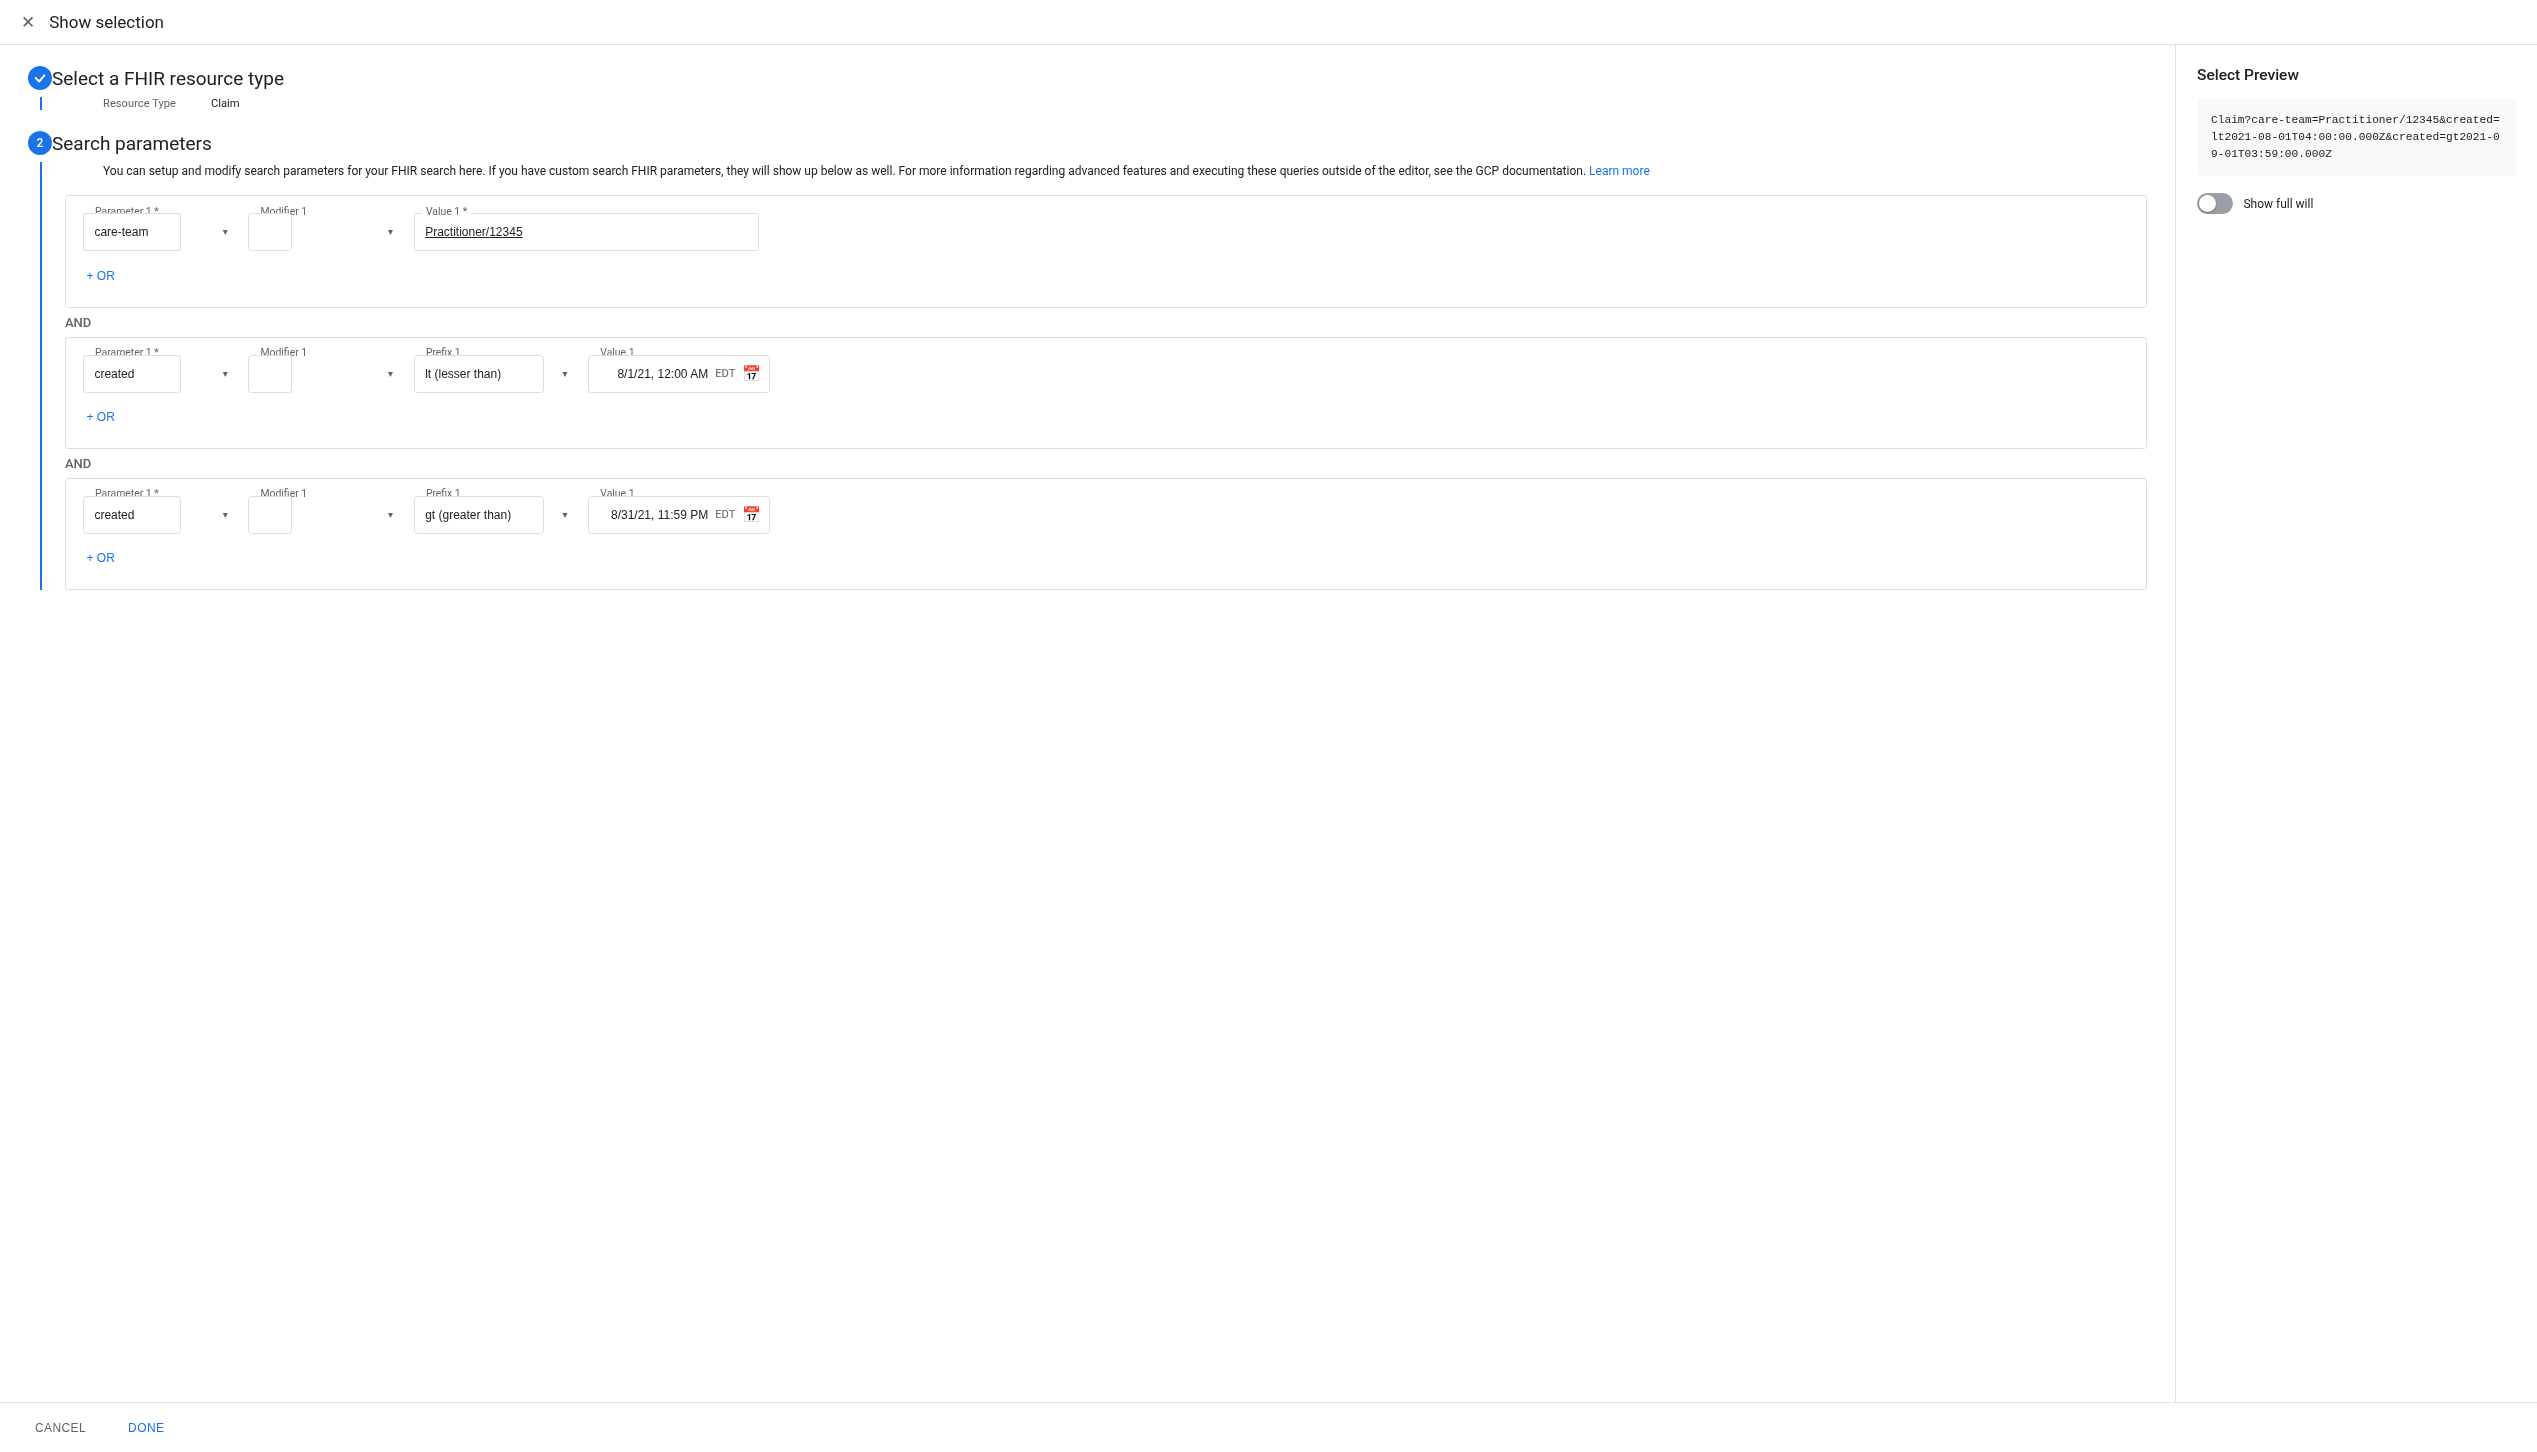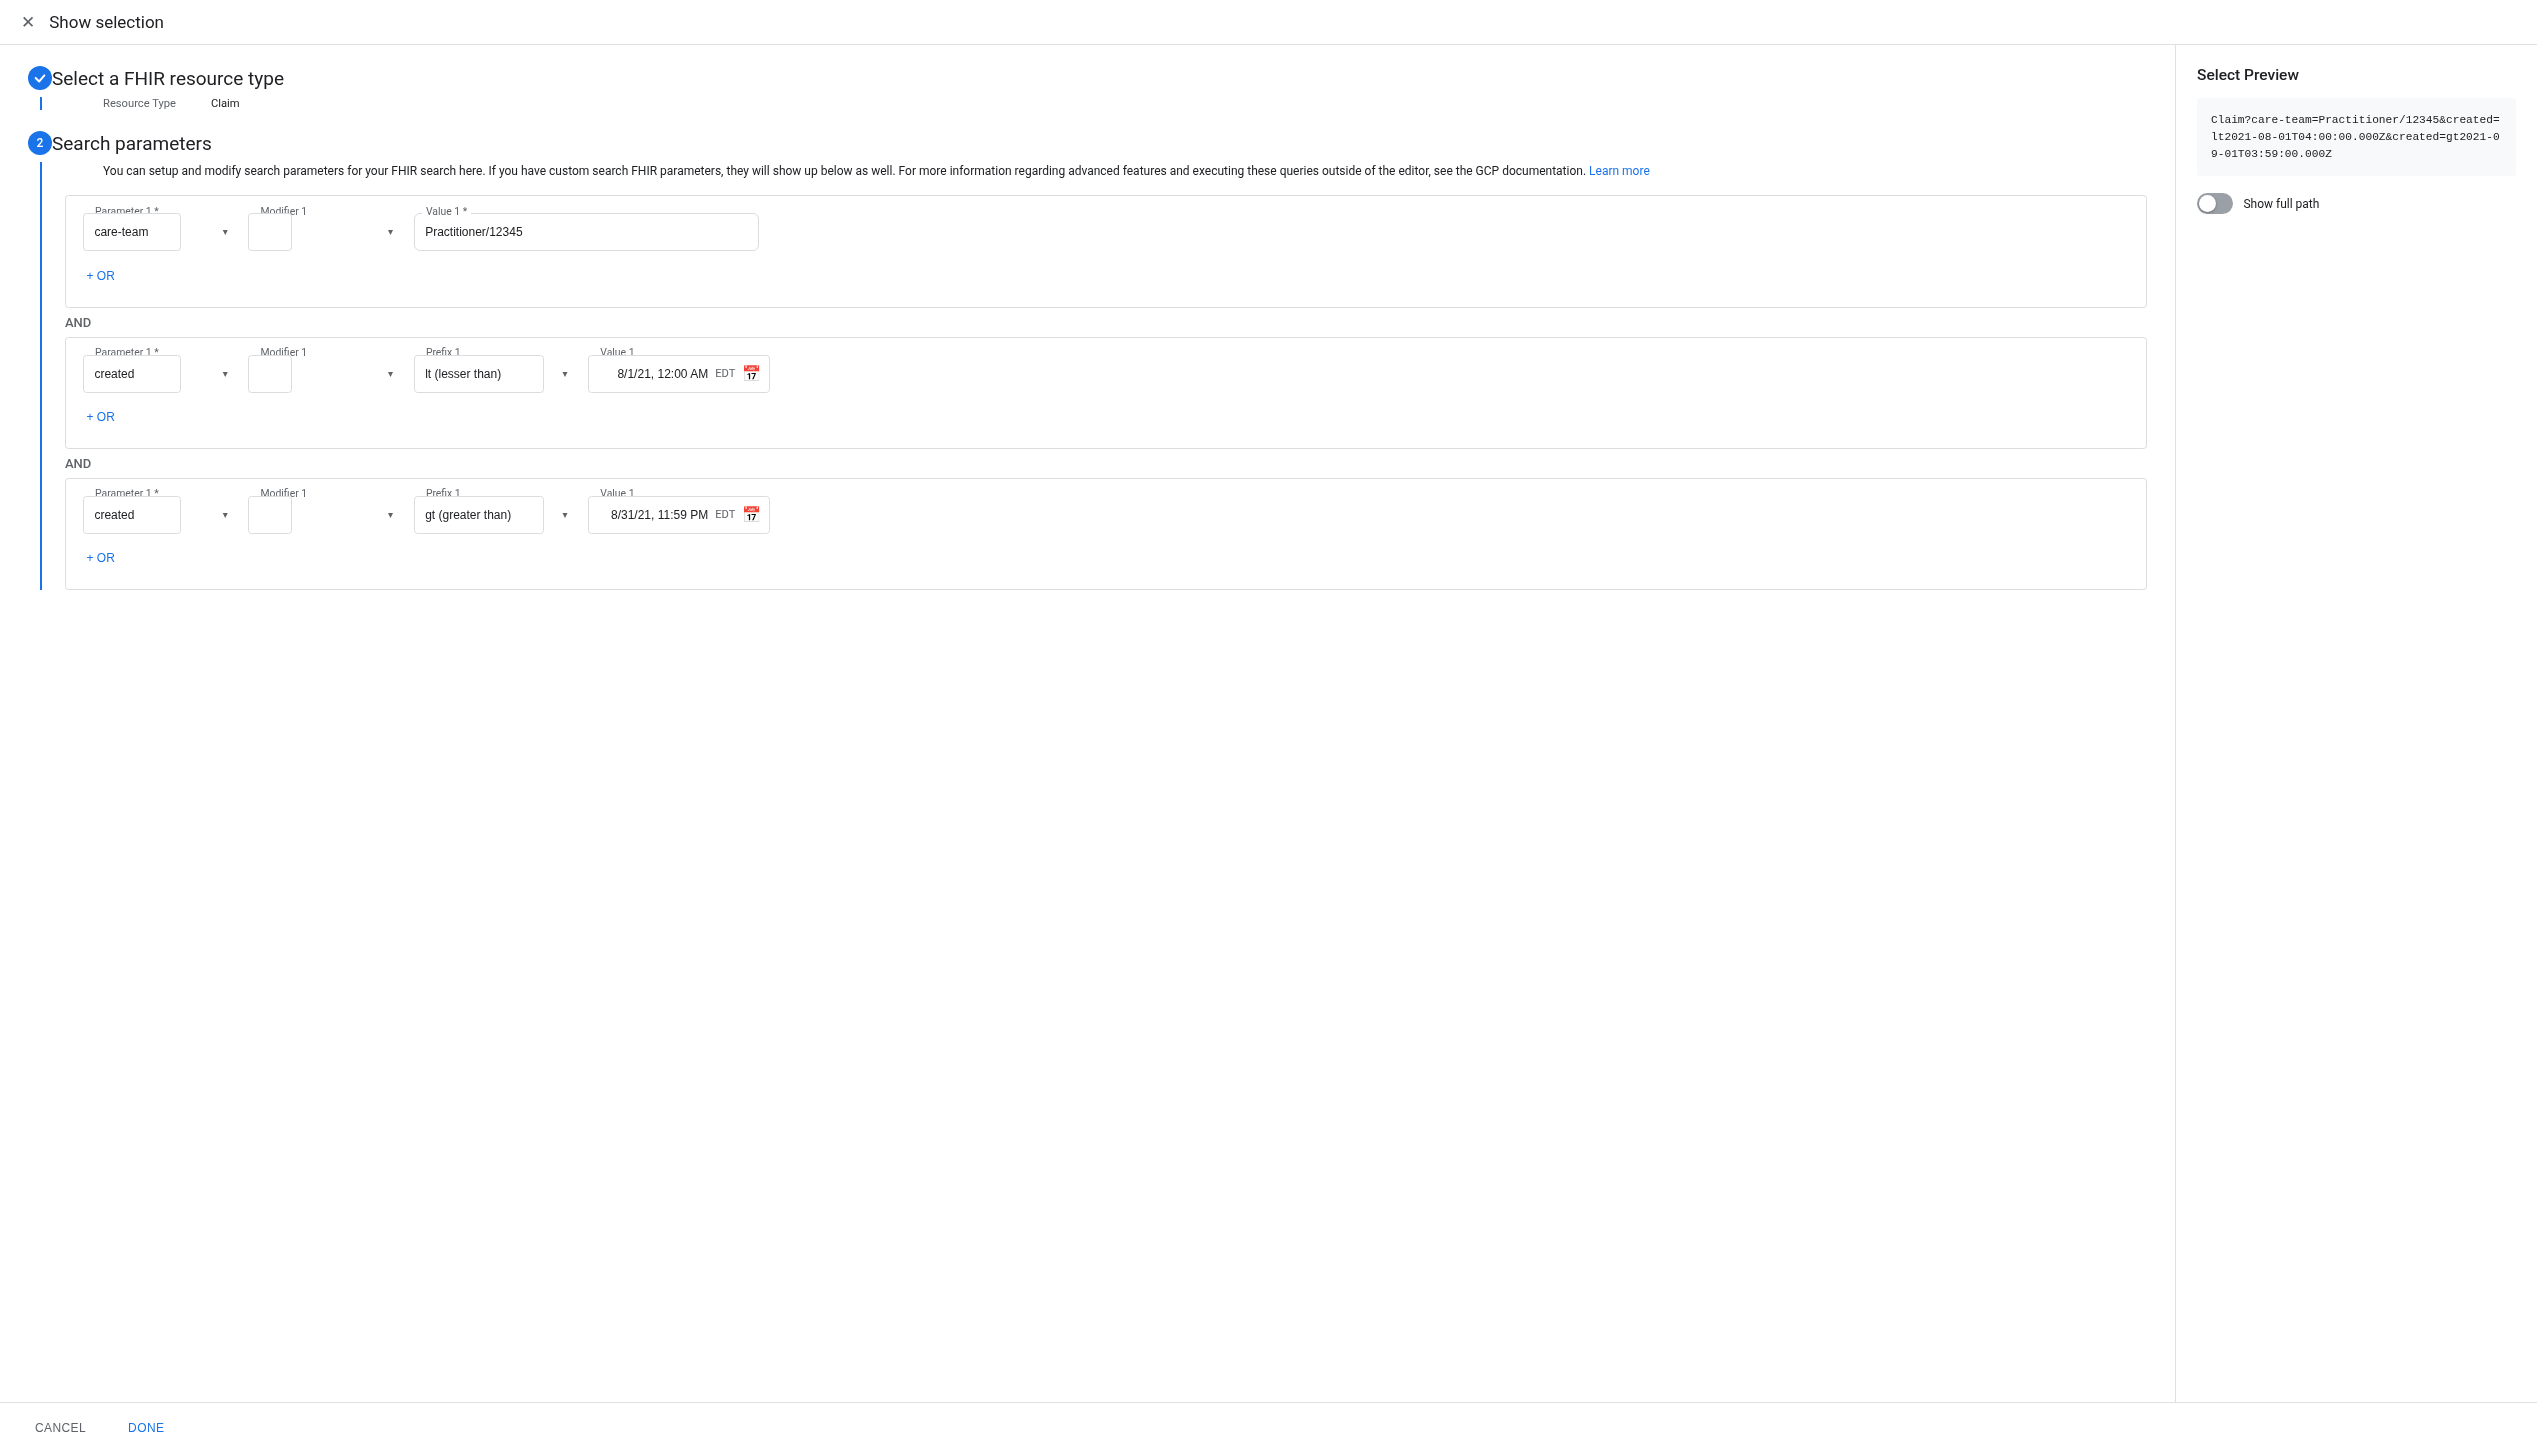--- a/index.html
+++ b/index.html
@@ -427,21 +427,21 @@
               <div class="select-wrapper field-modifier">
                 <select>
                   <option value="" selected=""></option>
                 </select>
               </div>
             </div>
 
             <div class="form-field">
               <span class="form-field-label">Value 1 *</span>
               <div class="field-value-text">
-                <input type="text" value="Practitioner/12345" style="border: 0.9px solid rgb(218, 220, 224); border-radius: 6px; padding: 8.6px 10.4px; font-size: 12px; color: rgb(32, 33, 36); width: 100%; height: 38px; outline: none;">
+                <input type="text" value="Practitioner/12345" style="border: 0.9px solid rgb(218, 220, 224); border-radius: 1px; padding: 8.6px 10.4px; font-size: 12px; color: rgb(32, 33, 36); width: 100%; height: 38px; outline: none; text-decoration: underline;">
               </div>
             </div>
           </div>
           <button class="or-button">
             <span>+ OR</span>
           </button>
         </div>
 
         <div class="and-label">AND</div>
 
@@ -544,21 +544,21 @@
 
   </div>
 
   <div class="right-panel">
     <div class="query-preview-title">Select Preview</div>
     <div class="query-preview-box">Claim?care-team=Practitioner/12345&amp;created=lt2021-08-01T04:00:00.000Z&amp;created=gt2021-09-01T03:59:00.000Z</div>
     <div class="show-full-path-row">
       <div class="toggle">
         <div class="toggle-knob"></div>
       </div>
-      <span class="show-full-path-label">Show full path</span>
+      <span class="show-full-path-label">Show full will</span>
     </div>
   </div>
 
 </div>
 
 <div class="footer">
   <button class="btn-cancel">CANCEL</button>
   <button class="btn-done">DONE</button>
 </div>
 

